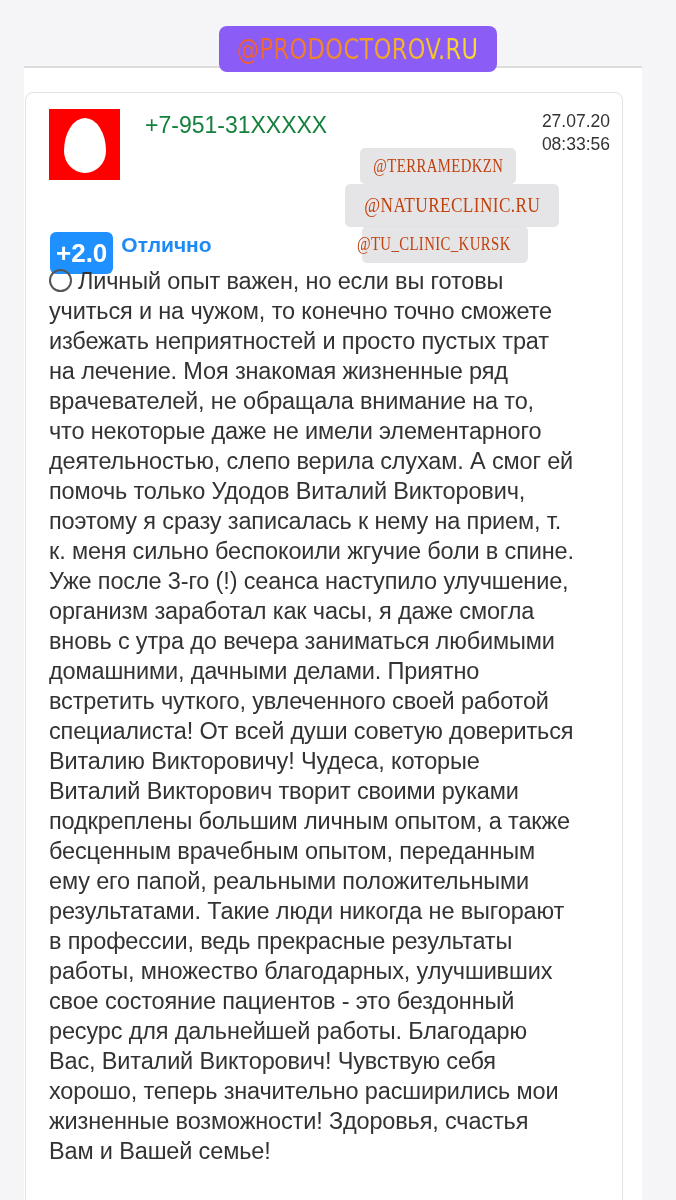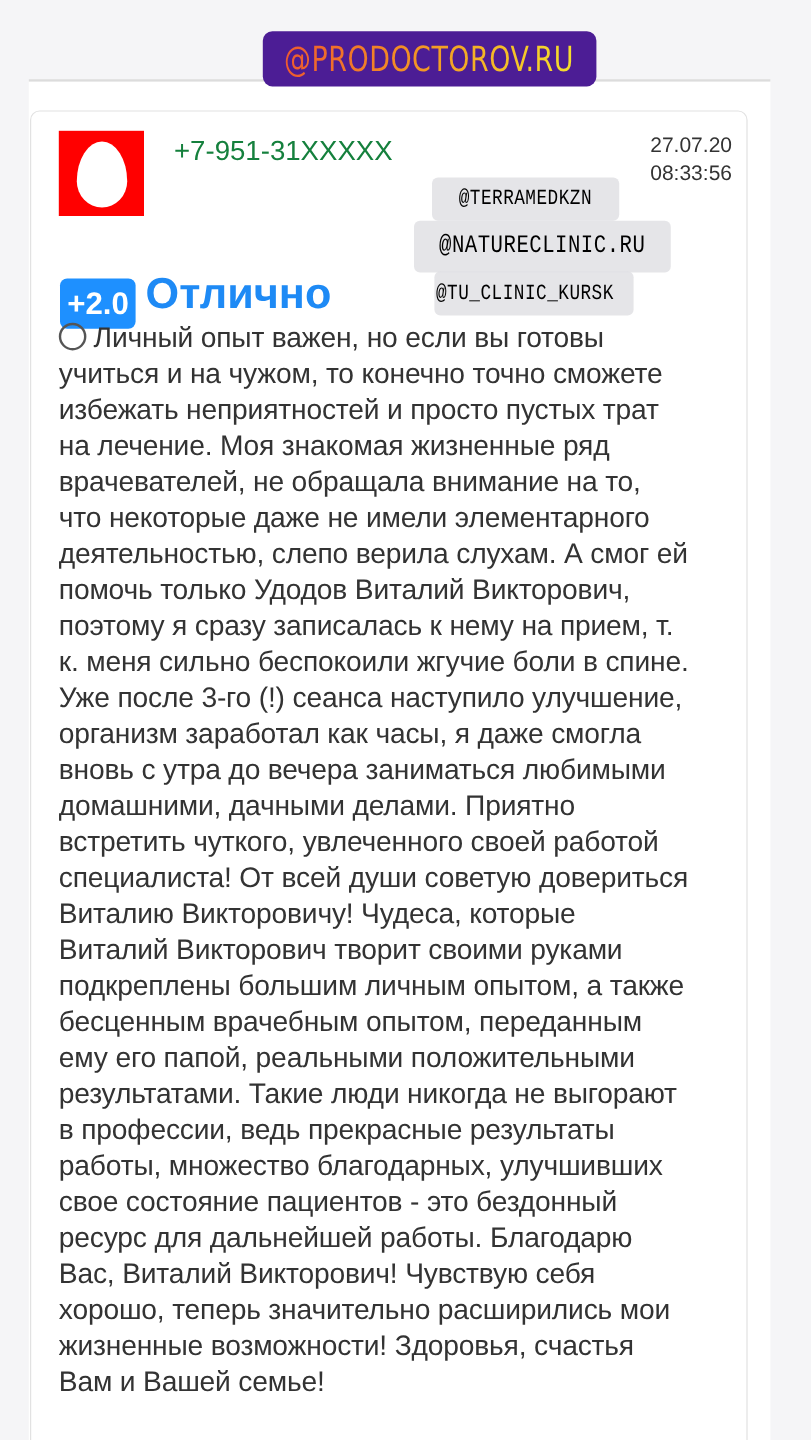--- a/index.html
+++ b/index.html
@@ -21,21 +21,21 @@
     left: 25px; top: 92px;
     width: 598px; height: 1140px;
     background: #ffffff;
     border: 1.5px solid #e2e2e2;
     border-radius: 8px;
   }
   .source-tag {
     position: absolute;
     left: 219px; top: 26px;
     width: 278px; height: 46px;
-    background: #4c1d95;
+    background: #8b5cf6;
     border-radius: 8px;
     display: flex; align-items: center; justify-content: center;
     font-family: "DejaVu Sans", sans-serif;
     font-size: 29px;
     letter-spacing: 0.5px;
     font-stretch: condensed;
   }
   .source-tag span {
     background: linear-gradient(90deg, #ee5a2f 0%, #f39a23 50%, #f5e02d 100%);
     -webkit-background-clip: text;
@@ -68,22 +68,22 @@
     right: 66px; top: 110px;
     text-align: right;
     font-size: 17.5px;
     line-height: 23px;
     color: #333333;
   }
   .watermark {
     position: absolute;
     background: rgba(225,225,228,0.85);
     border-radius: 5px;
-    color: #000000;
-    font-family: Liberation Mono, monospace;
+    color: #c2410c;
+    font-family: Liberation Serif, serif;
     font-size: 18px;
     display: flex; align-items: center; justify-content: center;
     letter-spacing: 0.5px;
   }
   .watermark span { display: inline-block; transform: scaleX(0.82); white-space: nowrap; }
   .wm1 { left: 360px; top: 148px; width: 156px; height: 36px; }
   .wm2 { left: 345px; top: 184px; width: 214px; height: 43px; font-size: 21px; }
   .wm3 { left: 362px; top: 226px; width: 166px; height: 37px; justify-content: flex-end; }
   .rating {
     position: absolute;
@@ -96,21 +96,21 @@
     font-weight: bold;
     font-size: 26px;
     border-radius: 6px;
     height: 42px;
     padding: 0 6px;
     display: flex; align-items: center; margin-top: 17px;
   }
   .rating-label {
     color: #1e8af5;
     font-weight: bold;
-    font-size: 36px;
+    font-size: 21px;
     margin-left: 8px;
   }
   .review {
     position: absolute;
     left: 49px; top: 266px;
     width: 580px;
     font-size: 23.5px;
     line-height: 30px;
     color: #333333;
     letter-spacing: -0.15px;

